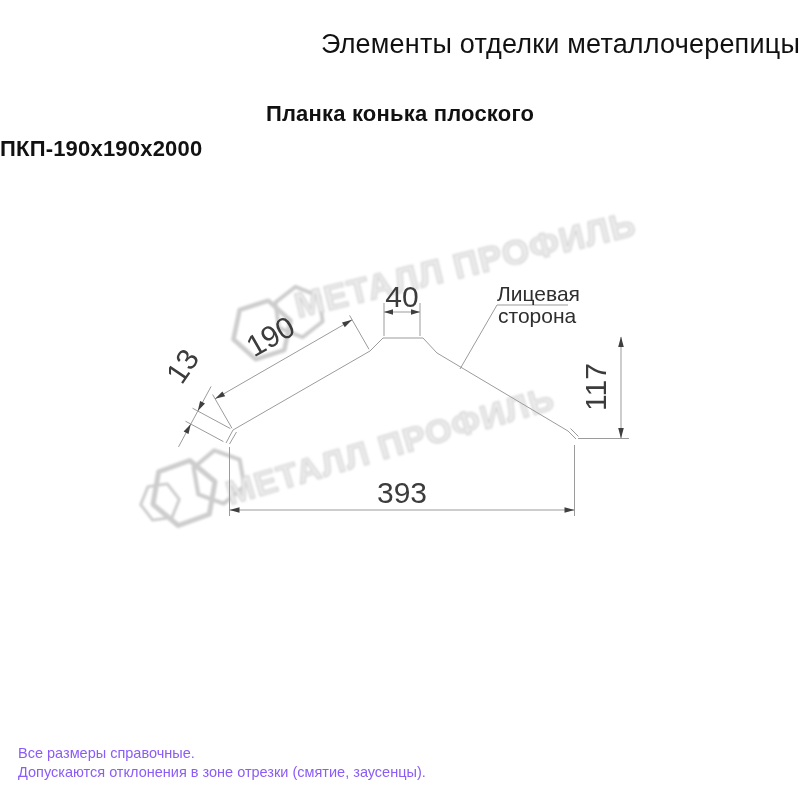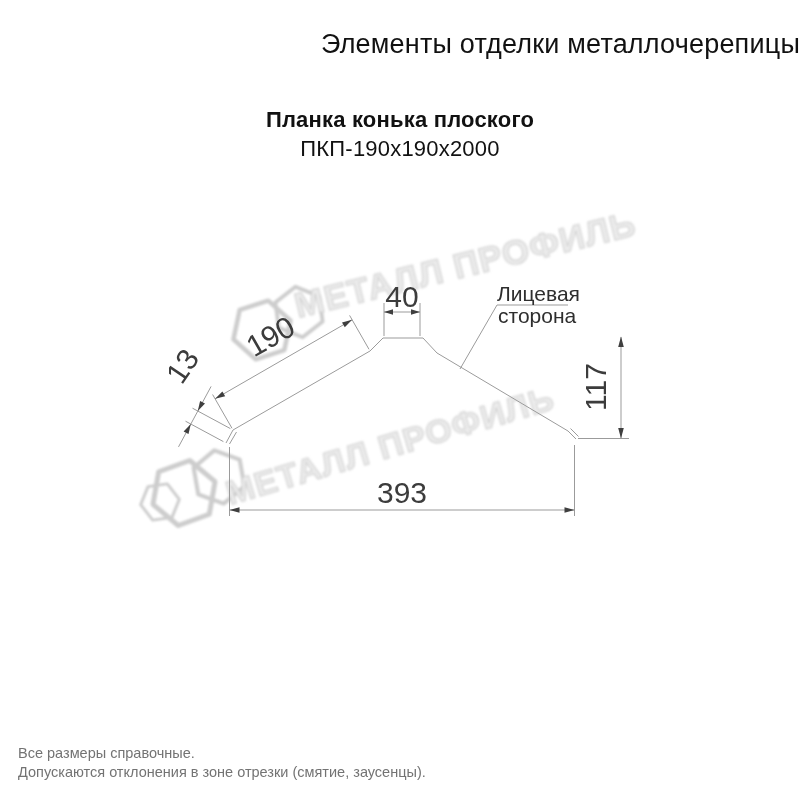--- a/index.html
+++ b/index.html
@@ -5,29 +5,29 @@
   html,body{margin:0;padding:0;background:#fff;}
   .page{
     position:relative;width:800px;height:800px;background:#ffffff;overflow:hidden;
     font-family:"Liberation Sans",sans-serif;color:var(--text,#111);
   }
   .title{
     position:absolute;top:29px;left:0;width:100%;text-align:right;
     font-size:27px;font-weight:400;letter-spacing:.2px;color:var(--text,#111);
   }
   .subtitle{
-    position:absolute;top:107px;left:0;width:100%;text-align:center;
+    position:absolute;top:101px;left:0;width:100%;text-align:center;
     font-size:22px;font-weight:700;letter-spacing:.2px;color:var(--text,#111);
   }
   .product-code{
-    position:absolute;top:136px;left:0;width:100%;text-align:center;
-    font-size:22px;font-weight:400;letter-spacing:.2px;color:var(--text,#111);
+    position:absolute;top:136px;left:0;width:100%;
+    font-size:22px;font-weight:700;letter-spacing:.2px;color:var(--text,#111);
   }
   .footer{
-    position:absolute;left:18px;top:744px;font-size:14.5px;line-height:19px;color:#737373;
+    position:absolute;left:18px;top:744px;font-size:14.5px;line-height:19px;color:#8b5cf6;
   }
   svg.draw{position:absolute;left:0;top:0;}
   .ln{stroke:var(--line,#9b9b9b);stroke-width:1;fill:none;}
   .ar{fill:var(--arrow,#3f3f3f);stroke:none;}
   .dimtxt{fill:var(--dim_text,#3c3c3c);font-size:30px;font-family:"Liberation Sans",sans-serif;}
   .lbl{fill:#2e2e2e;font-size:21px;font-family:"Liberation Sans",sans-serif;}
   .wm{filter:blur(.8px);}
   .wm-hex{stroke:var(--watermark_stroke,#ccc);stroke-width:4.5;fill:none;stroke-linejoin:round;}
   .wm-text{
     fill:var(--watermark_fill,#ececec);stroke:var(--watermark_stroke,#ccc);stroke-width:1;

